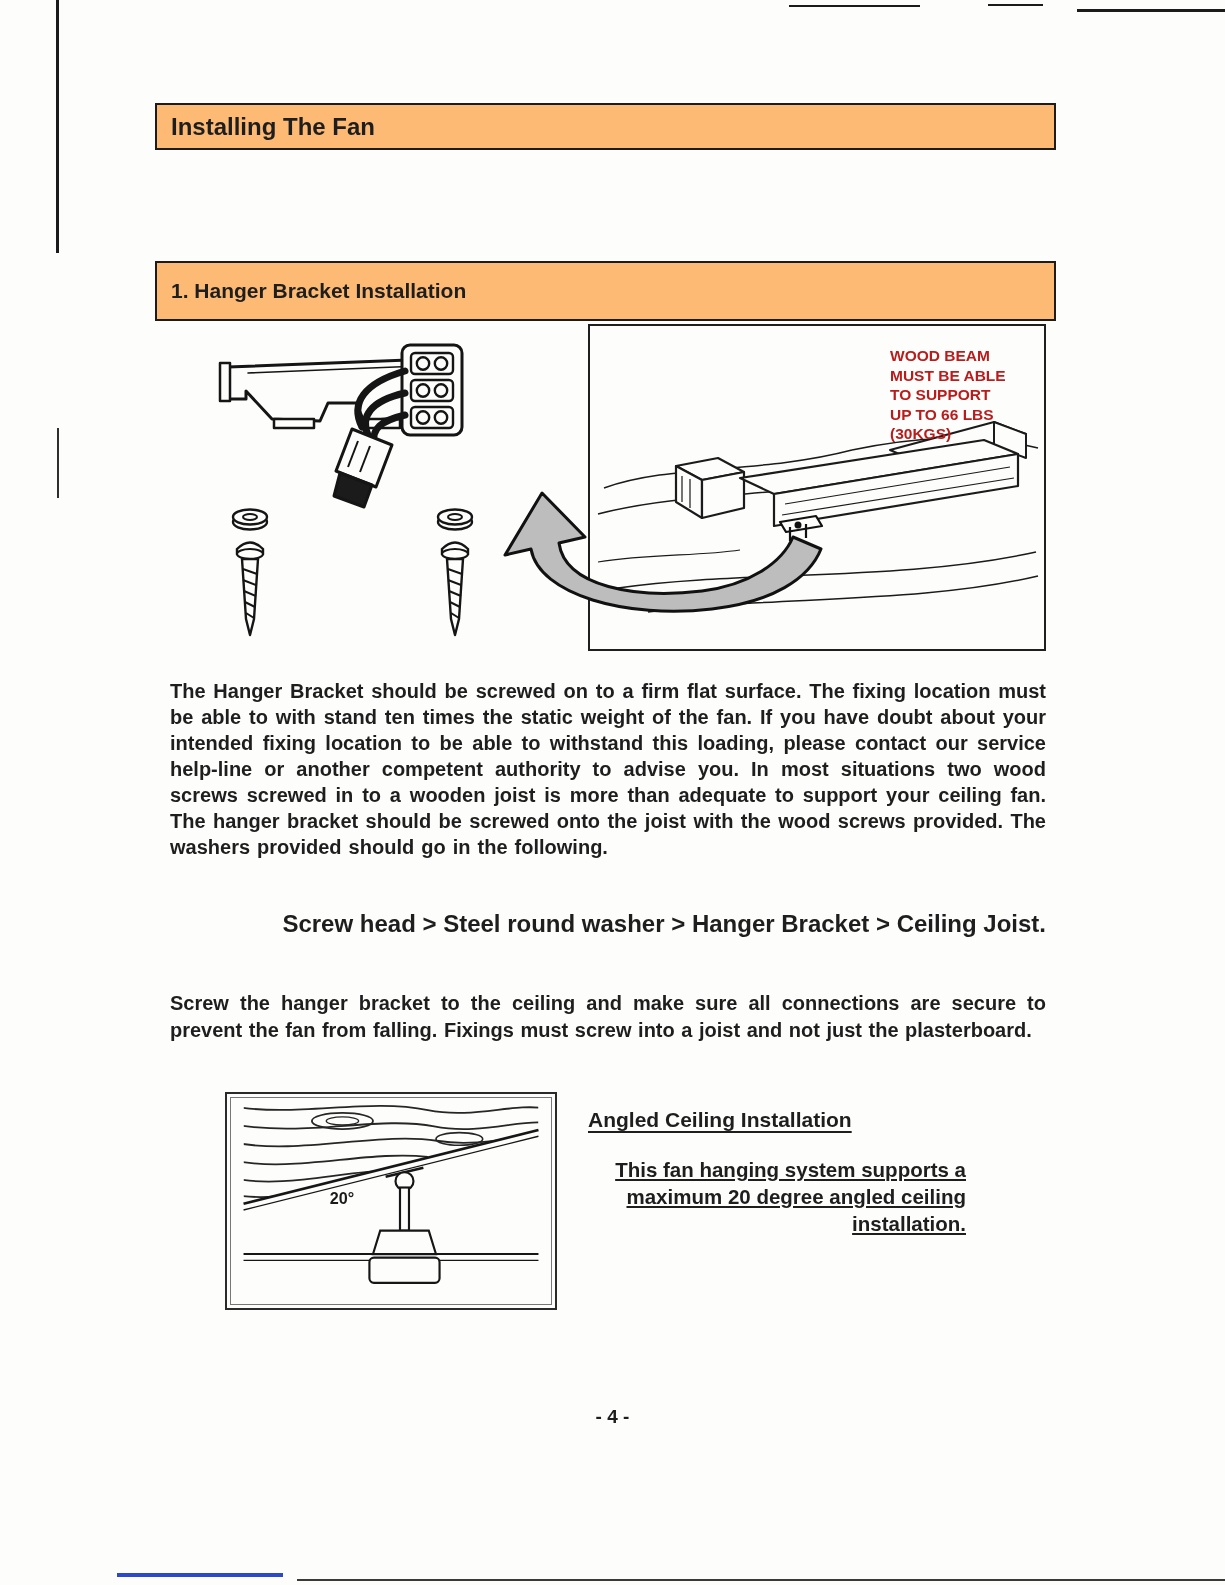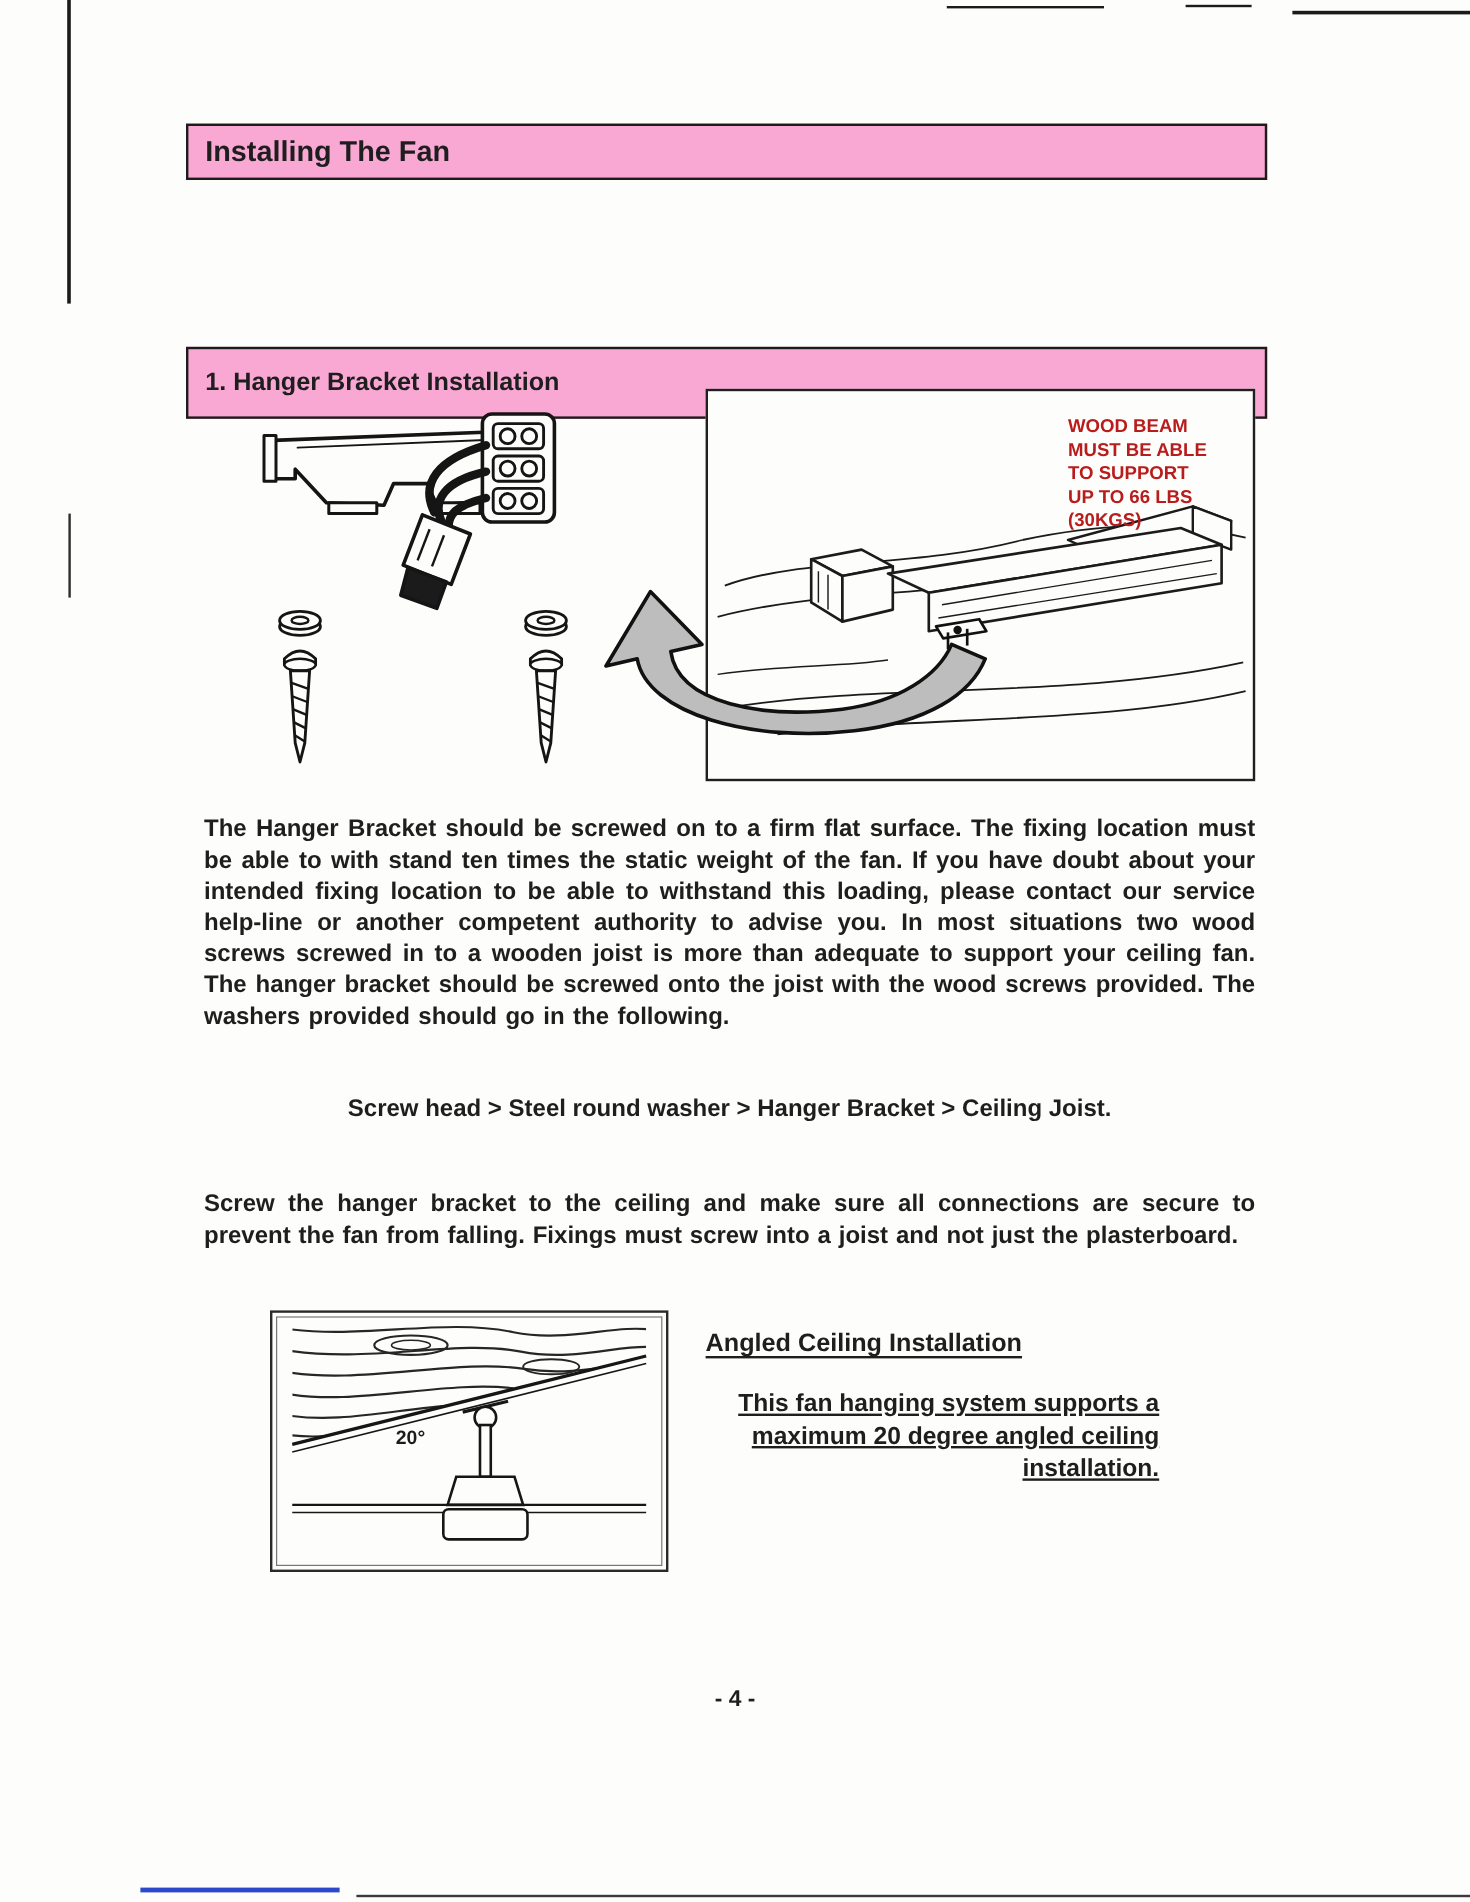--- a/index.html
+++ b/index.html
@@ -9,30 +9,30 @@
     font-family:"Liberation Sans",sans-serif;
     font-weight:700;color:#1e1e1e;
   }
   .page{position:absolute;inset:0;background:#fdfdfb;overflow:hidden;}
 
   
   .artifact{position:absolute;background:#1b1b1b;}
 
   
   .boxed-heading{
-    position:absolute;border:2px solid #1c1c1c;background:#f9a8d4;
+    position:absolute;border:2px solid #1c1c1c;background:#fdba74;
     display:flex;align-items:center;box-sizing:border-box;padding-left:14px;
   }
   #title-box{left:155px;top:103px;width:901px;height:47px;font-size:24px;}
-  #section-box{left:155px;top:261px;width:901px;height:60px;font-size:21px;margin-top:28px;}
+  #section-box{left:155px;top:261px;width:901px;height:60px;font-size:21px;}
 
   .para{position:absolute;margin:0;text-align:justify;}
   #intro{left:170px;top:166px;width:876px;font-size:20px;line-height:26px;}
   #body1{left:170px;top:678px;width:876px;font-size:20px;line-height:26px;word-spacing:1.5px;}
-  #sequence{left:170px;top:911px;width:876px;font-size:20px;line-height:26px;text-align:center;}
+  #sequence{left:170px;top:911px;width:876px;font-size:24px;line-height:26px;text-align:right;}
   #body2{left:170px;top:962px;width:876px;font-size:20px;line-height:26.5px;word-spacing:1px;margin-top:28px;}
 
   
   #fig-bracket{position:absolute;left:212px;top:333px;width:295px;height:310px;}
   .fig-box{position:absolute;border:2px solid #1f1f1f;background:#fdfdfb;box-sizing:border-box;}
   #fig-beam-box{left:588px;top:324px;width:458px;height:327px;}
   #fig-beam-box svg{position:absolute;inset:0;width:100%;height:100%;}
   .beam-note{
     position:absolute;right:28px;top:20px;width:126px;
     font-size:15.5px;line-height:19.5px;color:#b91c1c;

